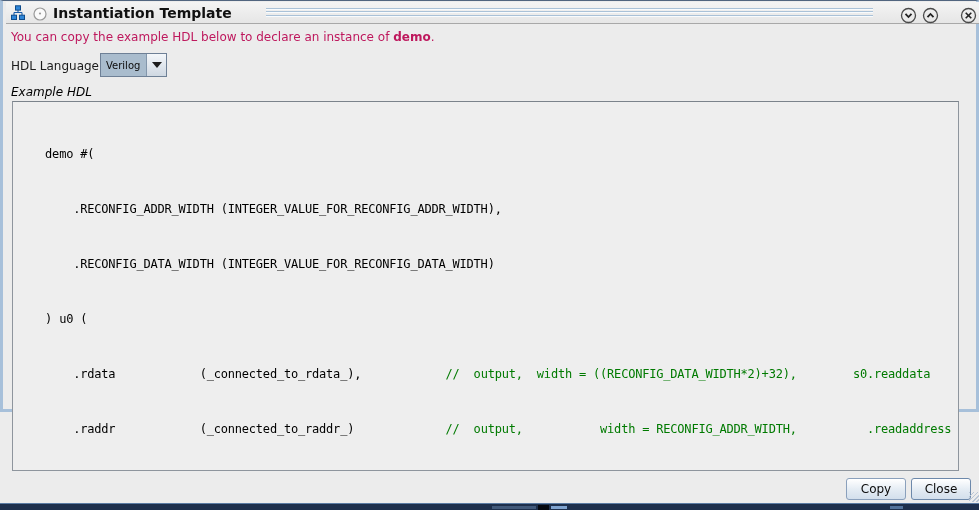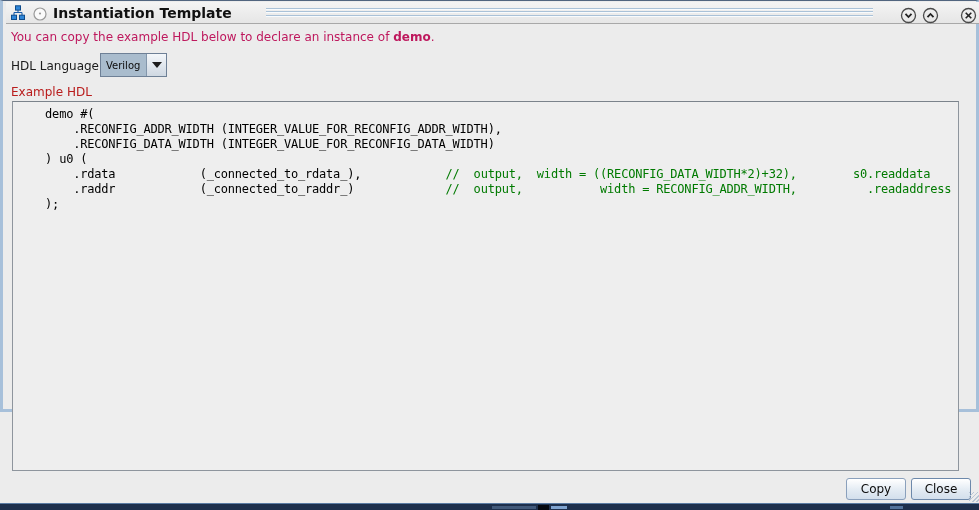--- a/index.html
+++ b/index.html
@@ -27,28 +27,28 @@
 
   .hdl-label { position:absolute; left:8px; top:58px; font-size:12px; color:#1a1a1a; }
   .combo { position:absolute; left:97px; top:52px; width:67px; height:24px;
     border:1px solid #6e8096; background:linear-gradient(#fbfcfd,#d9e0e8); display:flex; cursor:default; }
   .combo-value { width:46px; height:100%; background:#a9bccd; border-right:1px solid #8296ab;
     font-size:10px; color:#0b0b0b; display:flex; align-items:center; padding-left:5px; }
   .combo-arrow { flex:1; display:flex; align-items:center; justify-content:center;
     background:linear-gradient(#f4f7fa,#cfd8e2); }
   .combo-arrow .tri { width:0; height:0; border-left:5px solid transparent; border-right:5px solid transparent; border-top:6px solid #1c1c1c; }
 
-  .example-label { position:absolute; left:8px; top:84px; font-size:12px; color:#b91c1c; }
+  .example-label { position:absolute; left:8px; top:84px; font-size:12px; color:#000000;font-style:italic; }
 
   .code-area { position:absolute; left:9px; top:100px; width:947px; height:370px;
     background:#eeeeee; border:1px solid #8e959d; border-top-color:#7b838b; }
   .code { position:absolute; left:4px; top:5px; right:2px; bottom:2px;
     font-family:"DejaVu Sans Mono","Liberation Mono",monospace; font-size:12px;
     letter-spacing:-0.2px; line-height:15px; color:#000; overflow:hidden; }
-  .code-line { white-space:pre; height:15px; }
+  .code-line { white-space:pre; height:15px;margin-top:40px; }
   .code-line .cmt { color:#007a00; }
 
   .dlg-btn { position:absolute; top:477px; width:60px; height:22px; font-family:inherit;
     font-size:12px; color:#0b0b0b; text-align:center;
     background:linear-gradient(#ffffff,#e3ebf3 55%,#d3dfec);
     border:1px solid #8aa0bc; border-radius:3px; box-shadow:inset 0 1px 0 #ffffff; cursor:default; }
   .btn-copy { left:843px;text-align:center; }
   .btn-close2 { left:908px; border-color:#6d89ab; }
 
   .resize-grip { position:absolute; left:966px; top:491px; width:10px; height:10px;

